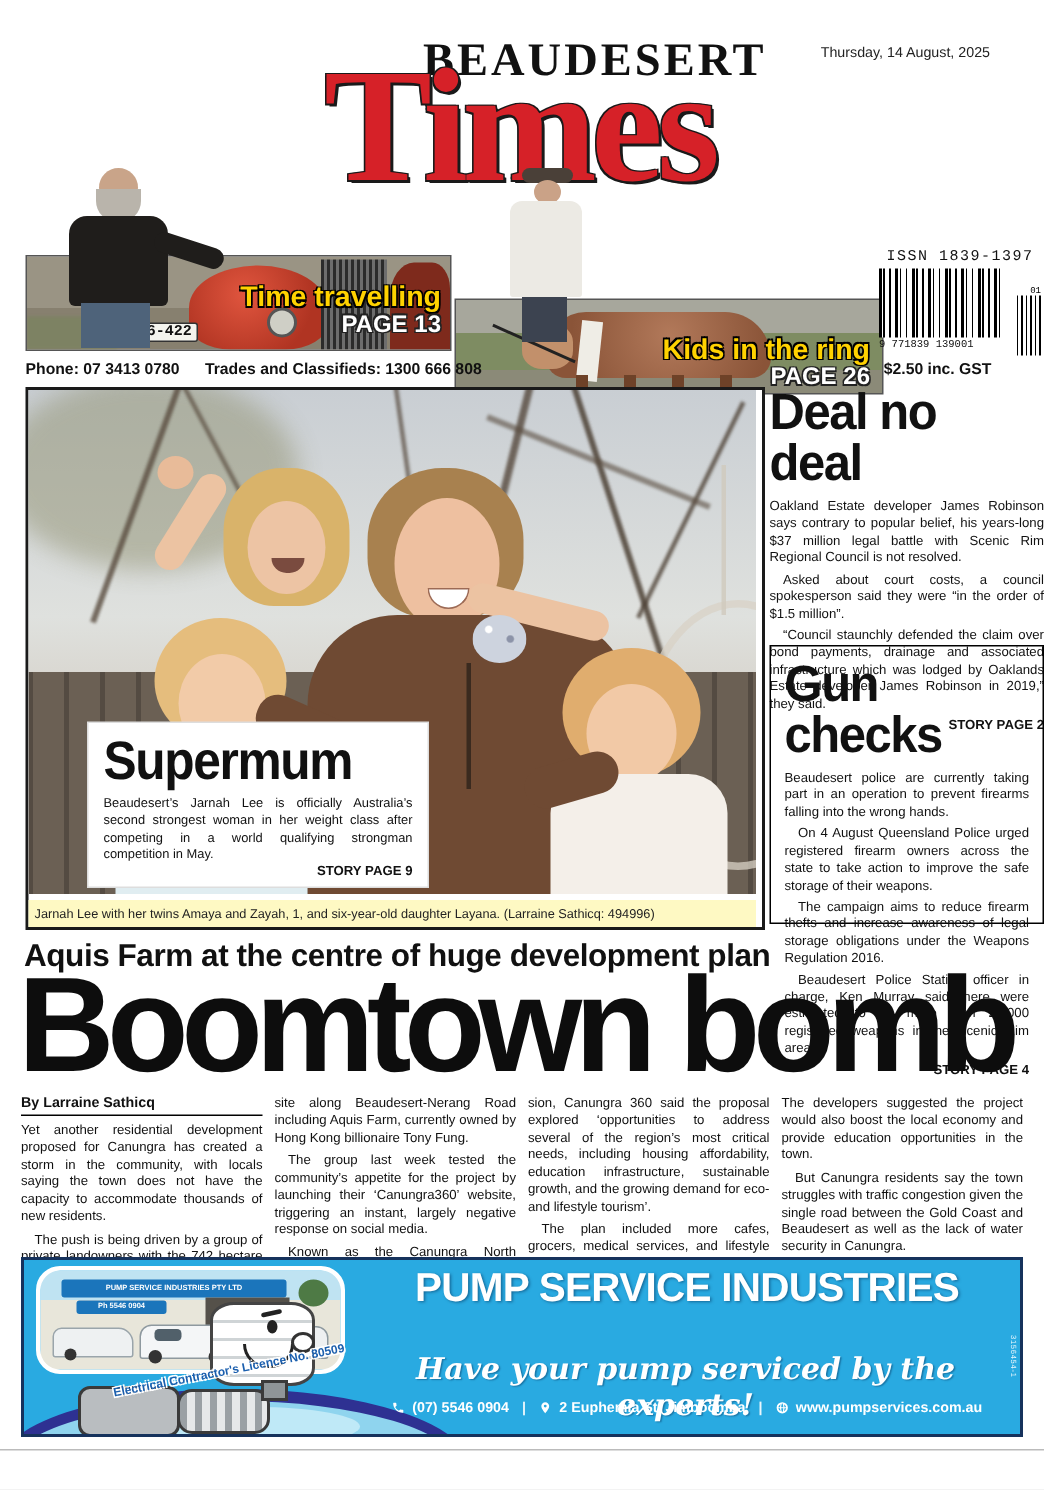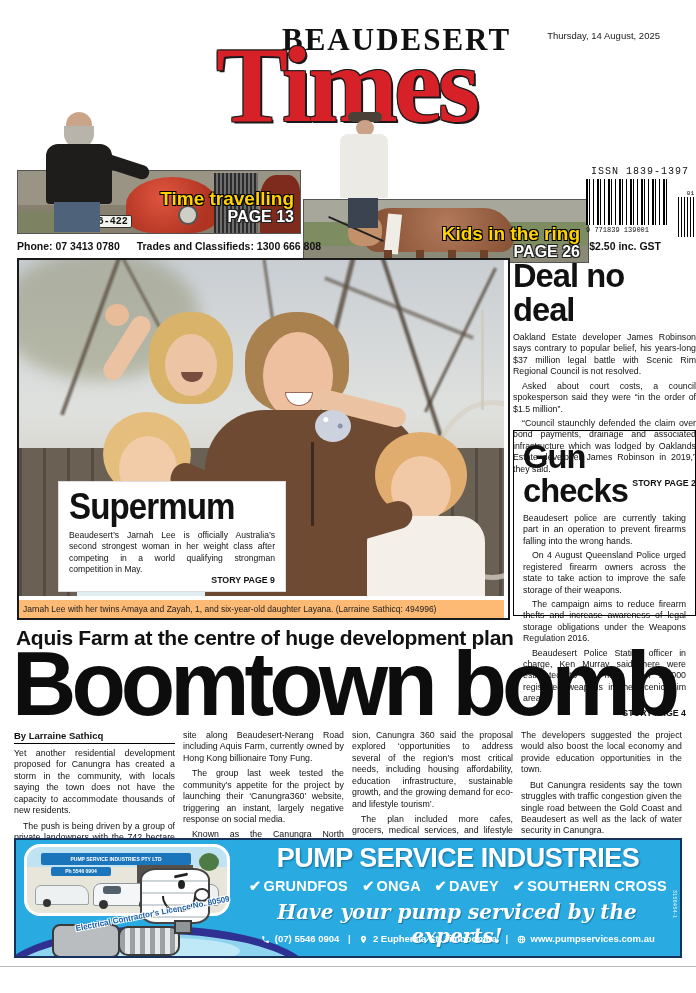--- a/index.html
+++ b/index.html
@@ -32,21 +32,21 @@
   .issn-digits{font-family:"Liberation Mono",monospace;font-size:7px;color:#111;text-align:left;margin-top:1px;}
   .issn-addon-label{position:absolute;right:0;top:11px;font-size:6px;font-family:"Liberation Mono",monospace;}
   
   .infobar{top:240px;left:17px;width:662px;font-size:10.5px;font-weight:bold;color:#111;}
   .price{position:absolute;right:18px;top:0;}
   
   .photo-frame{top:258px;left:17px;width:489px;height:358px;border:2px solid #1a1a1a;background:#fff;}
   .scene{position:absolute;left:0;top:0;width:485px;height:336px;overflow:hidden;
          background:linear-gradient(180deg,#c9ced3 0%,#dfe1de 45%,#d8d5ce 60%);}
   .shape{position:absolute;}
-  .caption{position:absolute;left:0;bottom:0;width:485px;height:18px;background:#fdba74;
+  .caption{position:absolute;left:0;bottom:0;width:485px;height:18px;background:#fef9c3;
       font-size:8.5px;color:#222;line-height:18px;padding-left:4px;box-sizing:border-box;}
   .supermum{position:absolute;left:40px;top:222px;width:206px;background:#fff;padding:8px 10px 6px;
       box-shadow:0 0 0 1px #ddd;}
   .supermum h2{margin:0 0 6px;font-size:36px;font-weight:bold;letter-spacing:-1px;transform:scaleX(.92);
       transform-origin:left;color:#111;line-height:.95;}
   .supermum p{margin:0;font-size:8.6px;text-align:justify;line-height:1.3;color:#111;}
   .cta{font-weight:bold;font-size:8.8px;text-align:right;color:#111;}
   
   .article{left:513px;width:183px;color:#111;}
   .article h2{margin:0 0 6px;font-size:34px;font-weight:bold;letter-spacing:-1px;line-height:1;
@@ -285,26 +285,20 @@
       <div class="shape" style="left:118px;top:28px;width:30px;height:14px;border:2px solid #222;border-top:none;border-radius:0 0 20px 20px;background:transparent;"></div>
       <div class="shape" style="left:150px;top:20px;width:12px;height:10px;border-radius:50%;background:#fff;border:2px solid #333;"></div>
       <div class="shape" style="left:8px;top:56px;width:64px;height:30px;border-radius:8px;background:#b9bdc0;border:2px solid #3a3a3a;"></div>
       <div class="shape" style="left:74px;top:58px;width:58px;height:26px;border-radius:10px;background:repeating-linear-gradient(90deg,#9aa0a4 0 5px,#e6e8e9 5px 10px);border:2px solid #3a3a3a;"></div>
       <div class="shape" style="left:130px;top:52px;width:14px;height:10px;background:#8f9598;border:2px solid #3a3a3a;"></div>
     </div>
 
     <div class="licence">Electrical Contractor's Licence No. 80509</div>
 
     <div class="ad-title">PUMP SERVICE INDUSTRIES</div>
-    <div class="brands">
-      <span class="chk">✔</span><span>GRUNDFOS</span>
-      <span class="chk">✔</span><span>ONGA</span>
-      <span class="chk">✔</span><span>DAVEY</span>
-      <span class="chk">✔</span><span>SOUTHERN CROSS</span>
-    </div>
     <div class="tagline">Have your pump serviced by the experts!</div>
     <div class="contact">
       <svg width="9" height="9" viewBox="0 0 24 24">
           <path fill="#fff" d="M6.6 10.8c1.4 2.8 3.8 5.1 6.6 6.6l2.2-2.2c.3-.3.7-.4 1-.2 1.1.4 2.3.6 3.6.6.6 0 1 .4 1 1V20c0 .6-.4 1-1 1C10.6 21 3 13.4 3 4c0-.6.4-1 1-1h3.5c.6 0 1 .4 1 1 0 1.2.2 2.4.6 3.6.1.3 0 .7-.2 1l-2.3 2.2z"></path>
         </svg>
       <span>(07) 5546 0904</span>
       <span class="sep">|</span>
       <svg width="9" height="9" viewBox="0 0 24 24">
           <path fill="#fff" d="M12 2C8.1 2 5 5.1 5 9c0 5.2 7 13 7 13s7-7.8 7-13c0-3.9-3.1-7-7-7zm0 9.5A2.5 2.5 0 1 1 12 6.5a2.5 2.5 0 0 1 0 5z"></path>
         </svg>

